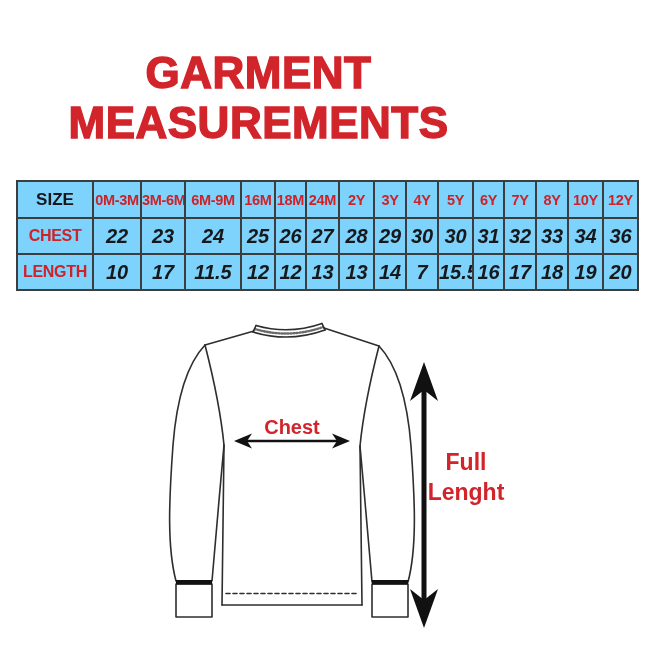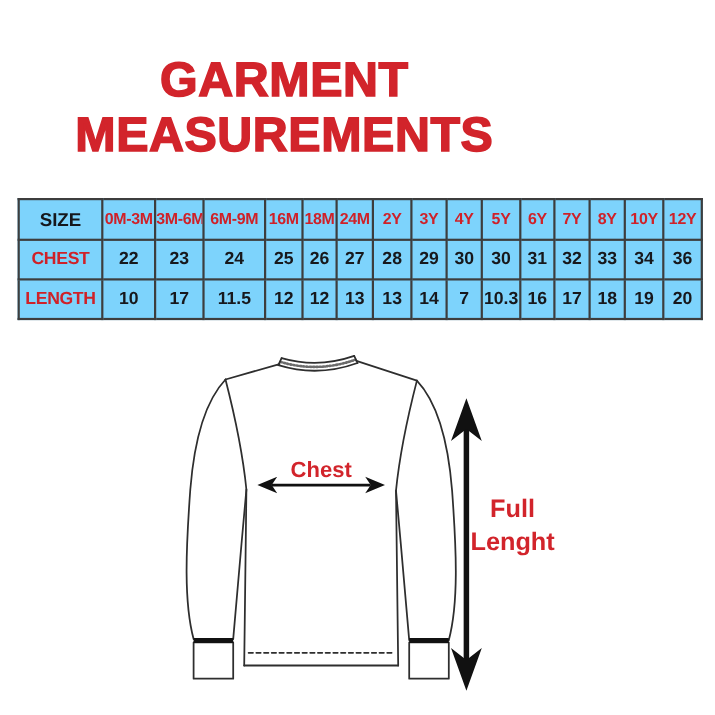--- a/index.html
+++ b/index.html
@@ -19,21 +19,21 @@
   }
   table.size-chart th,table.size-chart td{
     border:2px solid #3d3d3d;text-align:center;vertical-align:middle;
     font-weight:bold;padding:0;overflow:hidden;white-space:nowrap;
   }
   table.size-chart tr{height:36px;}
   table.size-chart tr.hdr{height:37px;}
   .size-label{color:#15171c;font-size:17px;}
   .col-header{color:#cf2128;font-size:14.5px;letter-spacing:-0.3px;}
   .row-label{color:#cf2128;font-size:16px;letter-spacing:-0.3px;}
-  td.value{color:#17181c;font-size:16px;}
+  td.value{color:#17181c;font-size:20px;font-style:italic;}
   .diagram{position:absolute;top:285px;left:0;width:650px;height:365px;}
   .diagram svg{display:block;}
   .measure-text{
     font-family:"Liberation Sans",sans-serif;font-weight:bold;fill:#d2242b;
   }
 </style>
 </head>
 <body>
 
 <div class="page">
@@ -102,21 +102,21 @@
           <td class="row-label">LENGTH</td>
           <td class="value">10</td>
           <td class="value">17</td>
           <td class="value">11.5</td>
           <td class="value">12</td>
           <td class="value">12</td>
           <td class="value">13</td>
           <td class="value">13</td>
           <td class="value">14</td>
           <td class="value">7</td>
-          <td class="value">10.3</td>
+          <td class="value">15.5</td>
           <td class="value">16</td>
           <td class="value">17</td>
           <td class="value">18</td>
           <td class="value">19</td>
           <td class="value">20</td>
         </tr>
       </tbody>
   </table>
 
   <div class="diagram">

